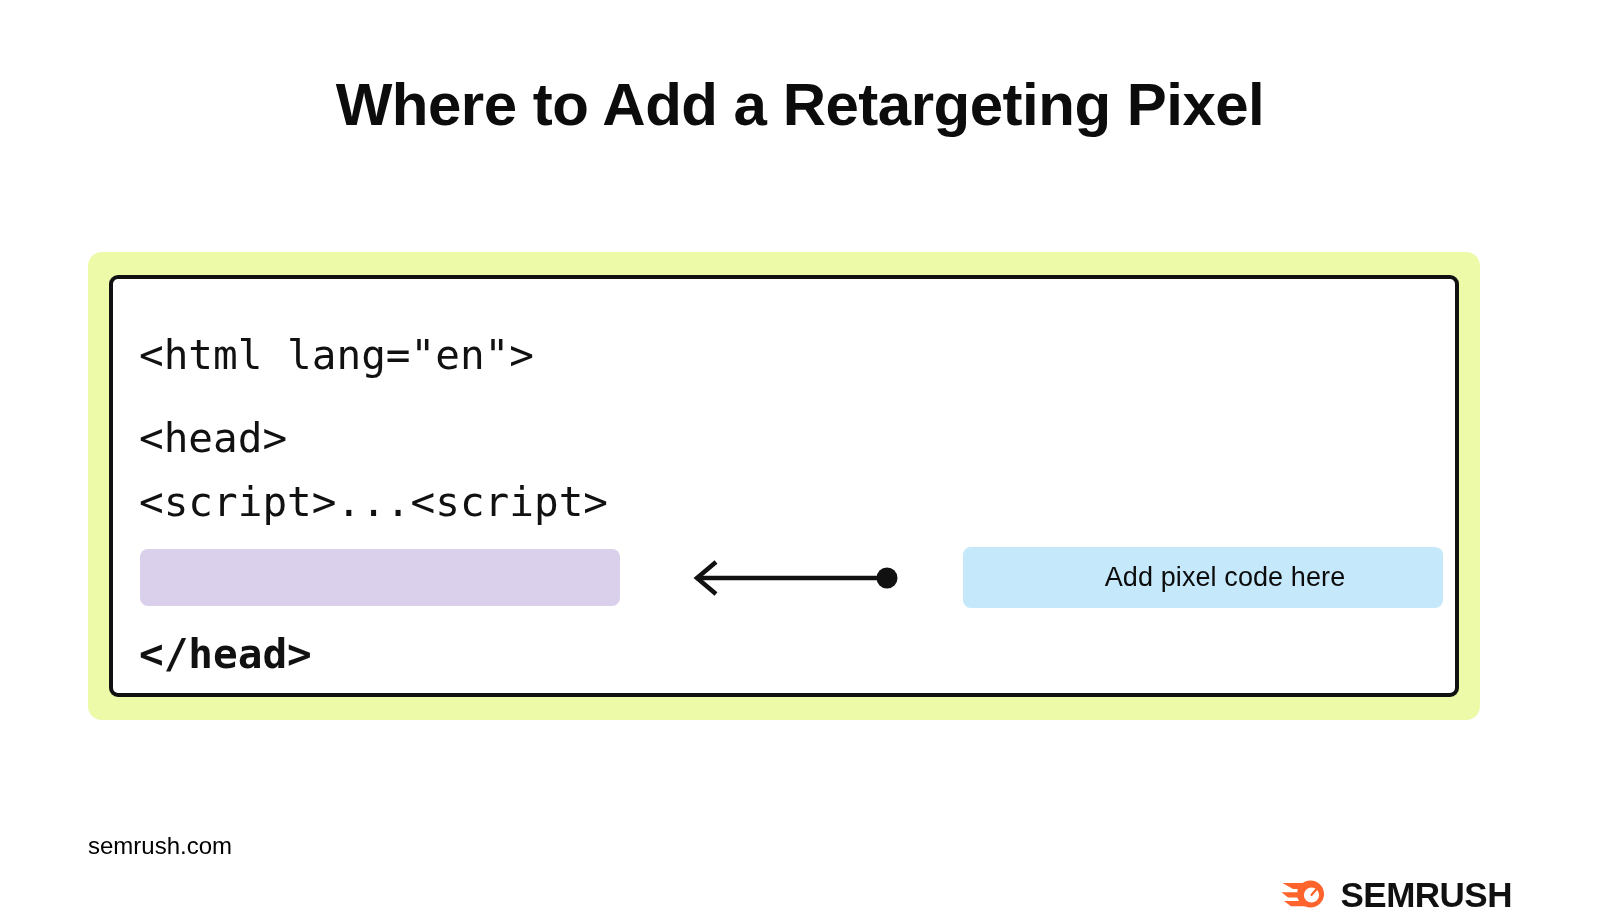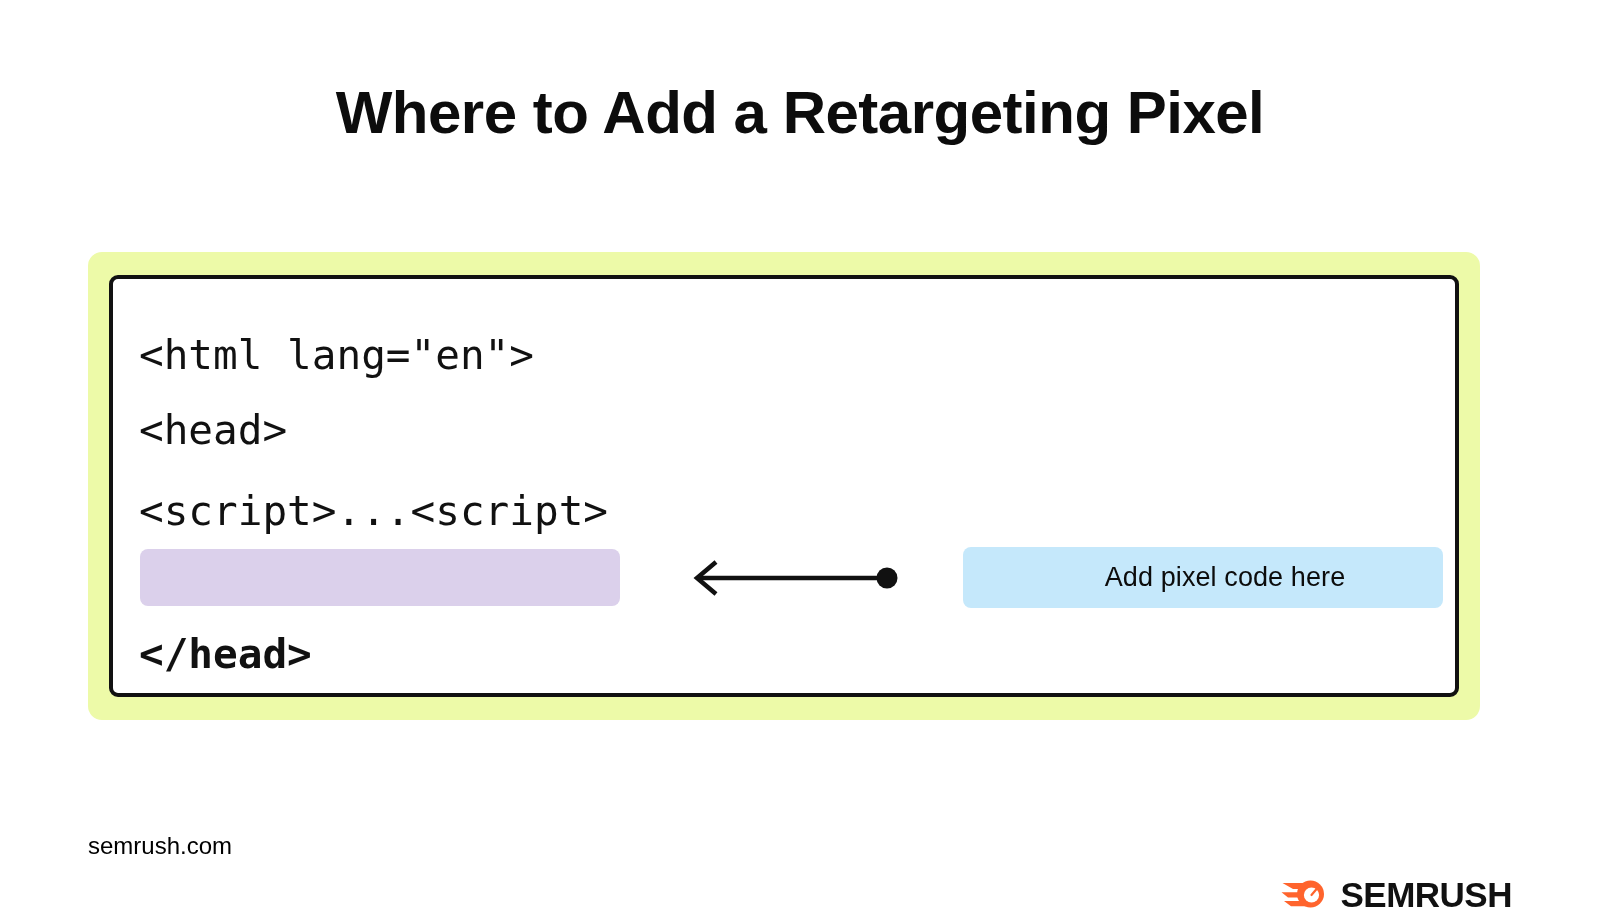--- a/index.html
+++ b/index.html
@@ -23,21 +23,20 @@
     top: 72px;
     width: 1600px;
     text-align: center;
     font-family: "Liberation Sans", sans-serif;
     font-size: 60px;
     font-weight: bold;
     letter-spacing: -0.5px;
     color: #0c0c0c;
     line-height: 1.1;
     white-space: nowrap;
-    margin-top: 8px;
   }
 
   
   .code-card-frame {
     position: absolute;
     left: 88px;
     top: 252px;
     width: 1392px;
     height: 468px;
     background: #EDFAA8;
@@ -61,22 +60,22 @@
     left: 26px;
     font-family: "DejaVu Sans Mono", "Liberation Mono", monospace;
     font-size: 41px;
     font-weight: 400;
     color: #111111;
     letter-spacing: 0px;
     white-space: pre;
     line-height: 1;
   }
   .code-line-1 { top: 56px; }
-  .code-line-2 { top: 131px; }
-  .code-line-3 { top: 212px; }
+  .code-line-2 { top: 139px; }
+  .code-line-3 { top: 203px; }
   .code-line-4 { top: 355px; font-weight: bold; }
 
   
   .placeholder-bar {
     position: absolute;
     left: 27px;
     top: 270px;
     width: 480px;
     height: 57px;
     background: #DBD0EB;

